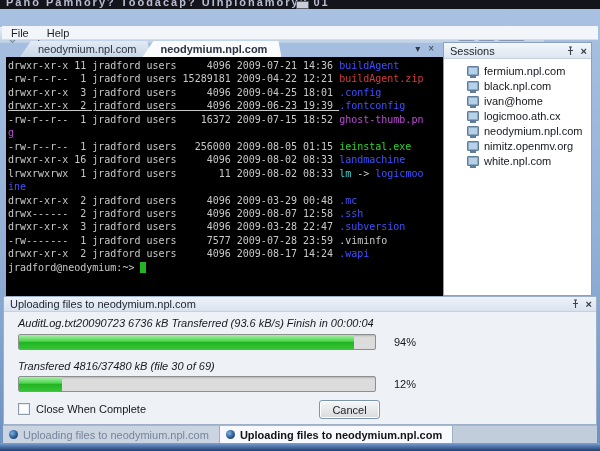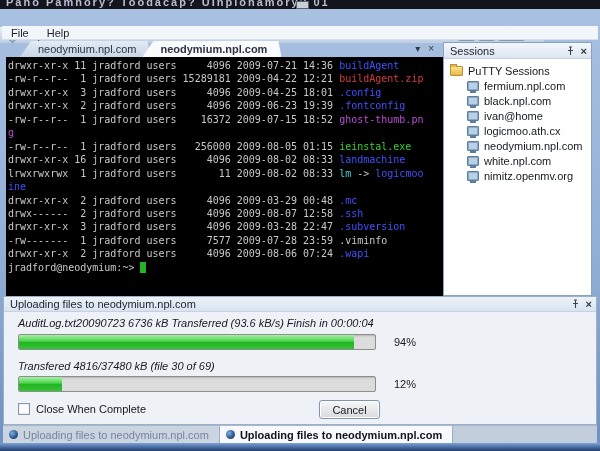--- a/index.html
+++ b/index.html
@@ -150,32 +150,32 @@
       <span class="tab-ctrl">▾</span>
       <span class="tab-ctrl">×</span>
     </div>
   </div>
 
   <div class="terminal">
     <div class="term-text">
         <div class="tline"><span style="color: rgb(200, 200, 200);">drwxr-xr-x 11 jradford users     4096 2009-07-21 14:36 </span><span style="color: rgb(65, 80, 255);">buildAgent</span></div>
         <div class="tline"><span style="color: rgb(200, 200, 200);">-rw-r--r--  1 jradford users 15289181 2009-04-22 12:21 </span><span style="color: rgb(210, 59, 59);">buildAgent.zip</span></div>
         <div class="tline"><span style="color: rgb(200, 200, 200);">drwxr-xr-x  3 jradford users     4096 2009-04-25 18:01 </span><span style="color: rgb(65, 80, 255);">.config</span></div>
-        <div class="tline"><span style="color: rgb(200, 200, 200);">drwxr-xr-x  2 jradford users     4096 2009-06-23 19:39 </span><span style="color: rgb(65, 80, 255);">.fontconfig</span></div>
+        <div class="tline"><span style="color: rgb(200, 200, 200); text-decoration: underline;">drwxr-xr-x  2 jradford users     4096 2009-06-23 19:39 </span><span style="color: rgb(65, 80, 255);">.fontconfig</span></div>
         <div class="tline"><span style="color: rgb(200, 200, 200);">-rw-r--r--  1 jradford users    16372 2009-07-15 18:52 </span><span style="color: rgb(187, 74, 214);">ghost-thumb.pn</span></div>
         <div class="tline"><span style="color: rgb(187, 74, 214);">g</span></div>
         <div class="tline"><span style="color: rgb(200, 200, 200);">-rw-r--r--  1 jradford users   256000 2009-08-05 01:15 </span><span style="color: rgb(47, 211, 47);">ieinstal.exe</span></div>
         <div class="tline"><span style="color: rgb(200, 200, 200);">drwxr-xr-x 16 jradford users     4096 2009-08-02 08:33 </span><span style="color: rgb(65, 80, 255);">landmachine</span></div>
         <div class="tline"><span style="color: rgb(200, 200, 200);">lrwxrwxrwx  1 jradford users       11 2009-08-02 08:33 </span><span style="color: rgb(62, 209, 209);">lm</span><span style="color: rgb(200, 200, 200);"> -&gt; </span><span style="color: rgb(65, 80, 255);">logicmoo</span></div>
         <div class="tline"><span style="color: rgb(65, 80, 255);">ine</span></div>
         <div class="tline"><span style="color: rgb(200, 200, 200);">drwxr-xr-x  2 jradford users     4096 2009-03-29 00:48 </span><span style="color: rgb(65, 80, 255);">.mc</span></div>
         <div class="tline"><span style="color: rgb(200, 200, 200);">drwx------  2 jradford users     4096 2009-08-07 12:58 </span><span style="color: rgb(65, 80, 255);">.ssh</span></div>
         <div class="tline"><span style="color: rgb(200, 200, 200);">drwxr-xr-x  3 jradford users     4096 2009-03-28 22:47 </span><span style="color: rgb(65, 80, 255);">.subversion</span></div>
         <div class="tline"><span style="color: rgb(200, 200, 200);">-rw-------  1 jradford users     7577 2009-07-28 23:59 </span><span style="color: rgb(200, 200, 200);">.viminfo</span></div>
-        <div class="tline"><span style="color: rgb(200, 200, 200);">drwxr-xr-x  2 jradford users     4096 2009-08-06 07:24 </span><span style="color: rgb(65, 80, 255);">.wapi</span></div>
+        <div class="tline"><span style="color: rgb(200, 200, 200);">drwxr-xr-x  2 jradford users     4096 2009-08-17 14:24 </span><span style="color: rgb(65, 80, 255);">.wapi</span></div>
         <div class="tline"><span style="color: rgb(200, 200, 200);">jradford@neodymium:~&gt; </span><span class="cursor" style="background: rgb(36, 179, 36);"></span></div>
       </div>
     <div class="scrollbar">
       <div class="sb-arrow sb-up">▲</div>
       <div class="sb-thumb">
           <div class="sb-grip"></div>
         </div>
       <div class="sb-arrow sb-down">▼</div>
     </div>
   </div>
@@ -186,24 +186,20 @@
       <span class="panel-hicons">
         <span class="pin-icon">
             <svg width="10" height="10" viewBox="0 0 10 10">
               <path d="M4 1h3M5.5 1v3.5M3 4.5h5M5.5 4.5L5.5 9" stroke="#3a424d" stroke-width="1.1" fill="none"></path>
             </svg>
           </span>
         <span class="close-icon">×</span>
       </span>
     </div>
     <div class="tree">
-      <div class="tree-row">
-        <span class="folder-icon"></span>
-        <span>PuTTY Sessions</span>
-      </div>
       <div>
           <div class="tree-row tree-child">
             <span class="monitor-icon"></span>
             <span>fermium.npl.com</span>
           </div>
           <div class="tree-row tree-child">
             <span class="monitor-icon"></span>
             <span>black.npl.com</span>
           </div>
           <div class="tree-row tree-child">
@@ -213,25 +209,25 @@
           <div class="tree-row tree-child">
             <span class="monitor-icon"></span>
             <span>logicmoo.ath.cx</span>
           </div>
           <div class="tree-row tree-child">
             <span class="monitor-icon"></span>
             <span>neodymium.npl.com</span>
           </div>
           <div class="tree-row tree-child">
             <span class="monitor-icon"></span>
+            <span>nimitz.openmv.org</span>
+          </div>
+          <div class="tree-row tree-child">
+            <span class="monitor-icon"></span>
             <span>white.npl.com</span>
-          </div>
-          <div class="tree-row tree-child">
-            <span class="monitor-icon"></span>
-            <span>nimitz.openmv.org</span>
           </div>
         </div>
     </div>
   </div>
 
   <div class="upload">
     <div class="panel-header">
       <span>Uploading files to neodymium.npl.com</span>
       <span class="panel-hicons">
         <span class="pin-icon">

